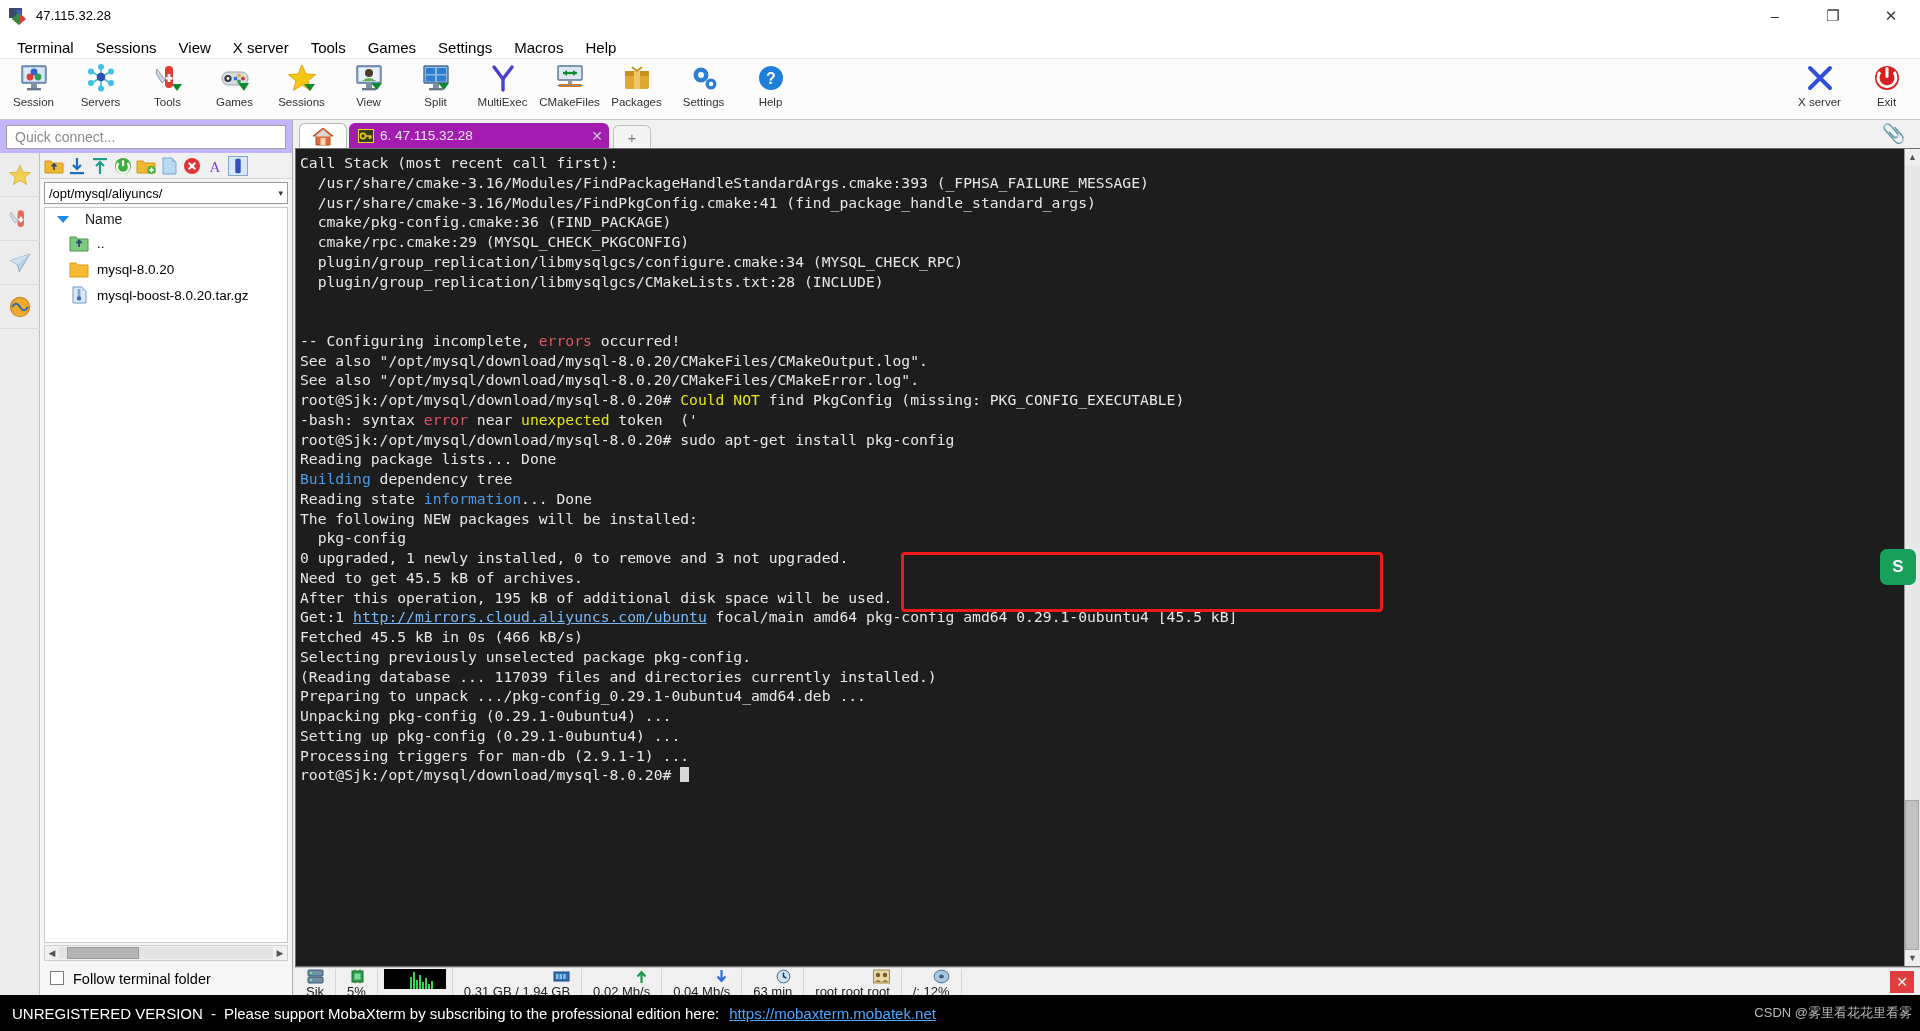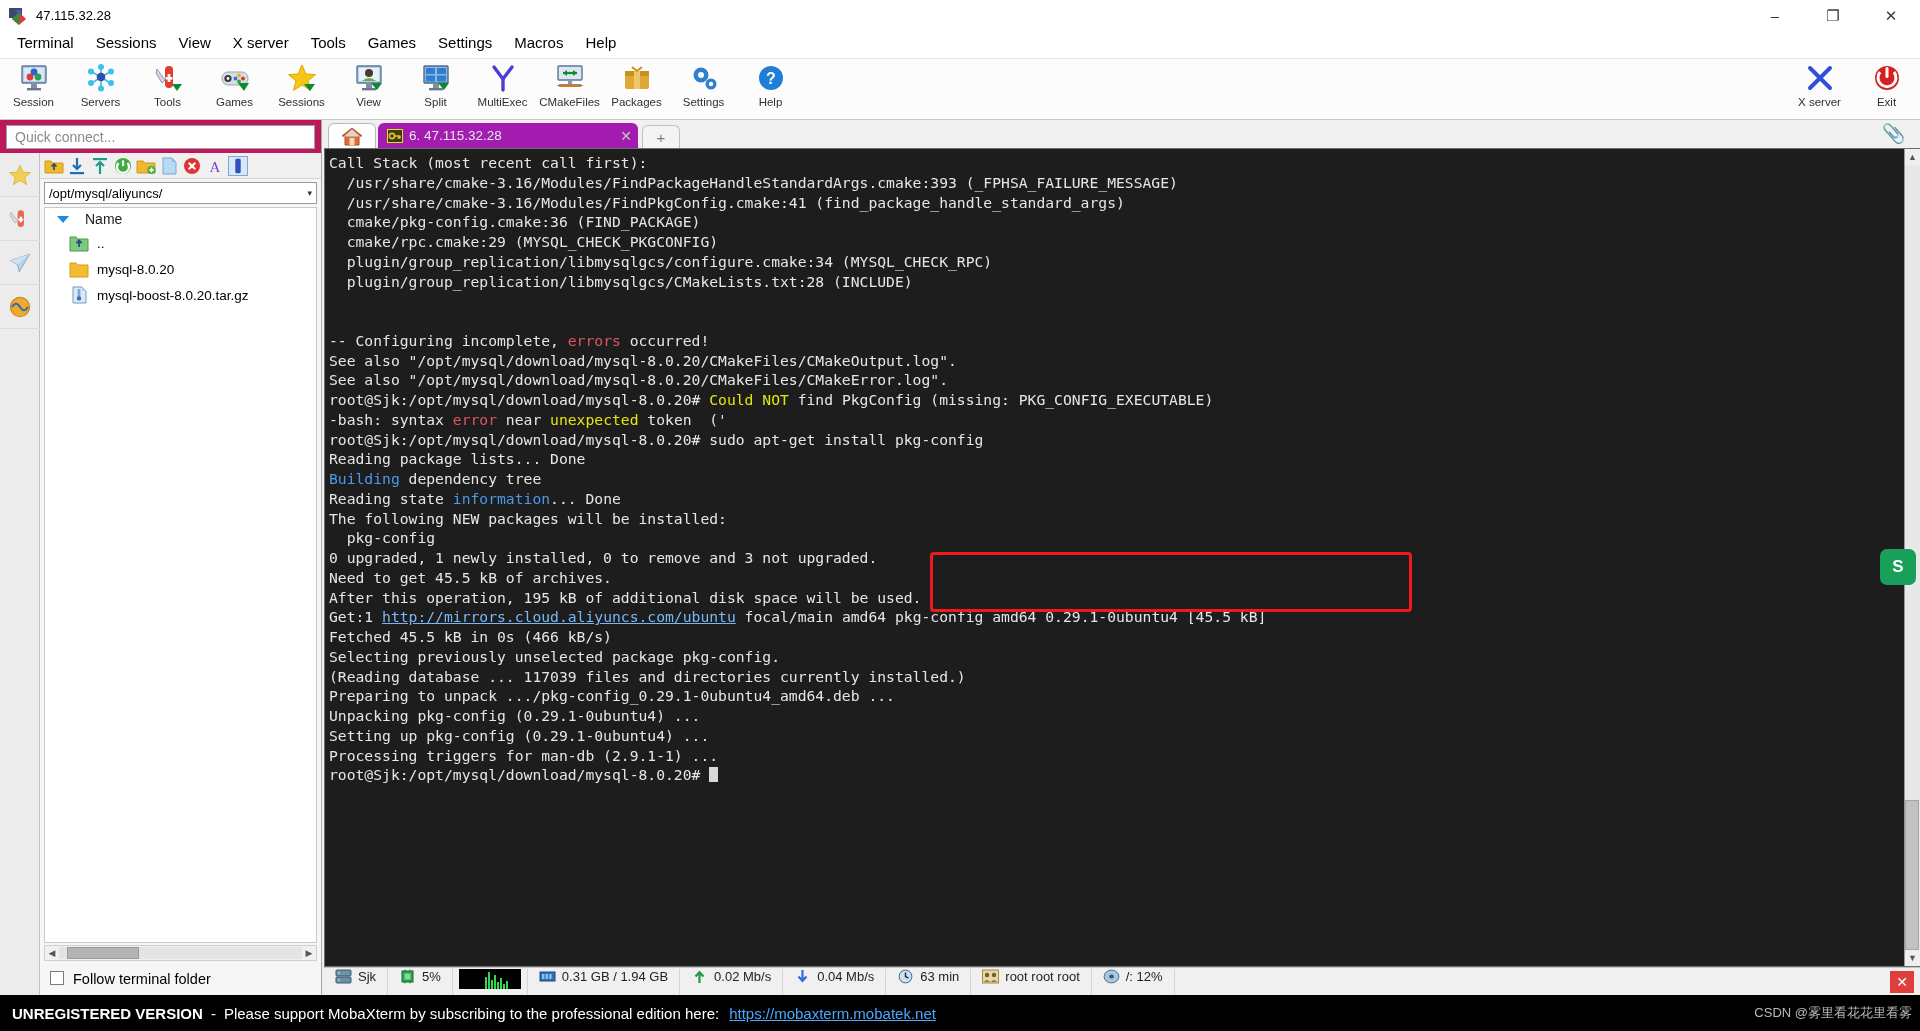--- a/index.html
+++ b/index.html
@@ -23,21 +23,21 @@
   }
   #title-text { font-size:13px; color:#000; }
   #win-buttons { margin-left:auto; display:flex; }
   #win-buttons div {
     width:58px; height:32px; display:flex; align-items:center;
     justify-content:center; font-size:15px; color:#3a3a3a; cursor:default;
   }
 
   
   #menubar {
-    height:26px; display:flex; align-items:flex-start;
+    height:26px; display:flex; align-items:flex-end;
     background:#fff; padding-left:6px; font-size:15px; color:#000;
   }
   #menubar .mi { padding:2px 11px; cursor:default; }
 
   
   #toolbar {
     height:62px; display:flex; align-items:flex-start;
     background:#fcfcfc; border-top:1px solid #e3e3e3;
     border-bottom:1px solid #c8c8c8; position:relative;
   }
@@ -48,21 +48,21 @@
   }
   .tbicon { width:30px; height:30px; position:relative; }
   .tblabel { font-size:11.5px; color:#303030; margin-top:3px; white-space:nowrap; }
   #toolbar-right { margin-left:auto; display:flex; }
 
   
   #main { display:flex; height:calc(1031px - 32px - 26px - 62px - 36px); }
 
   
   #leftpanel {
-    width:322px; flex:none; background:#be185d;
+    width:293px; flex:none; background:#c4b5fd;
     border-right:1px solid #a8a8a8; display:flex; flex-direction:column;
   }
   #quickconnect {
     margin:5px 6px 4px 6px; height:24px; background:#fff;
     border:1px solid #a0a0a0; display:flex; align-items:center;
     padding-left:8px; font-size:14px; color:#8a8a8a;
   }
   #leftbody { display:flex; flex:1; min-height:0; }
   #sidetabs {
     width:40px; flex:none; background:#ececec;
@@ -181,38 +181,38 @@
     background:#18a05a; border-radius:7px; display:flex; align-items:center;
     justify-content:center; color:#fff; font-size:17px; font-weight:bold; z-index:25;
   }
 
   
   #statusbar {
     height:28px; display:flex; align-items:center; background:#f0f0f0;
     border-top:1px solid #c3c3c3; font-size:13px; color:#222;
     margin-left:2px;
   }
-  .sbcell { display:flex; align-items:flex-start; gap:6px; padding:0 11px;
-            height:26px; border-right:1px solid #d4d4d4; cursor:default; }
+  .sbcell { display:flex; align-items:flex-end; padding:0 11px;
+            height:26px; border-right:1px solid #d4d4d4; cursor:default;flex-direction:column; }
   .sbi { width:17px; height:15px; position:relative; flex:none; }
   #cpu-graph { width:62px; height:20px; background:#000; position:relative;
                overflow:hidden; }
   #sb-close {
     margin-left:auto; width:24px; height:22px; background:#e03e3e;
     color:#fff; display:flex; align-items:center; justify-content:center;
     font-size:14px; margin-right:6px; cursor:default;
   }
 
   
   #banner {
     position:absolute; left:0; bottom:0; width:1920px; height:36px;
     background:#000; display:flex; align-items:center; padding-left:12px;
     font-size:15px; color:#fff;
   }
-  #banner .b1 { font-weight:bold; }
+  #banner .b1 { font-weight:normal; }
   #banner .b2 { margin:0 8px; }
   #banner .b4 { color:#4aa8ff; text-decoration:underline; }
   #banner .credit { margin-left:auto; margin-right:8px; font-size:13px; color:#b9b9b9; }
 
   
   svg { display:block; }
 </style>
 </head>
 <body>
 

